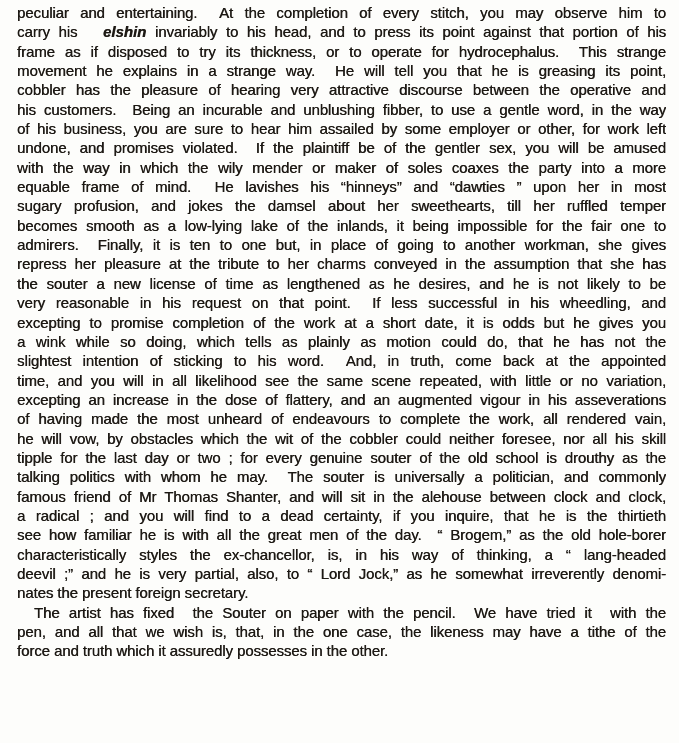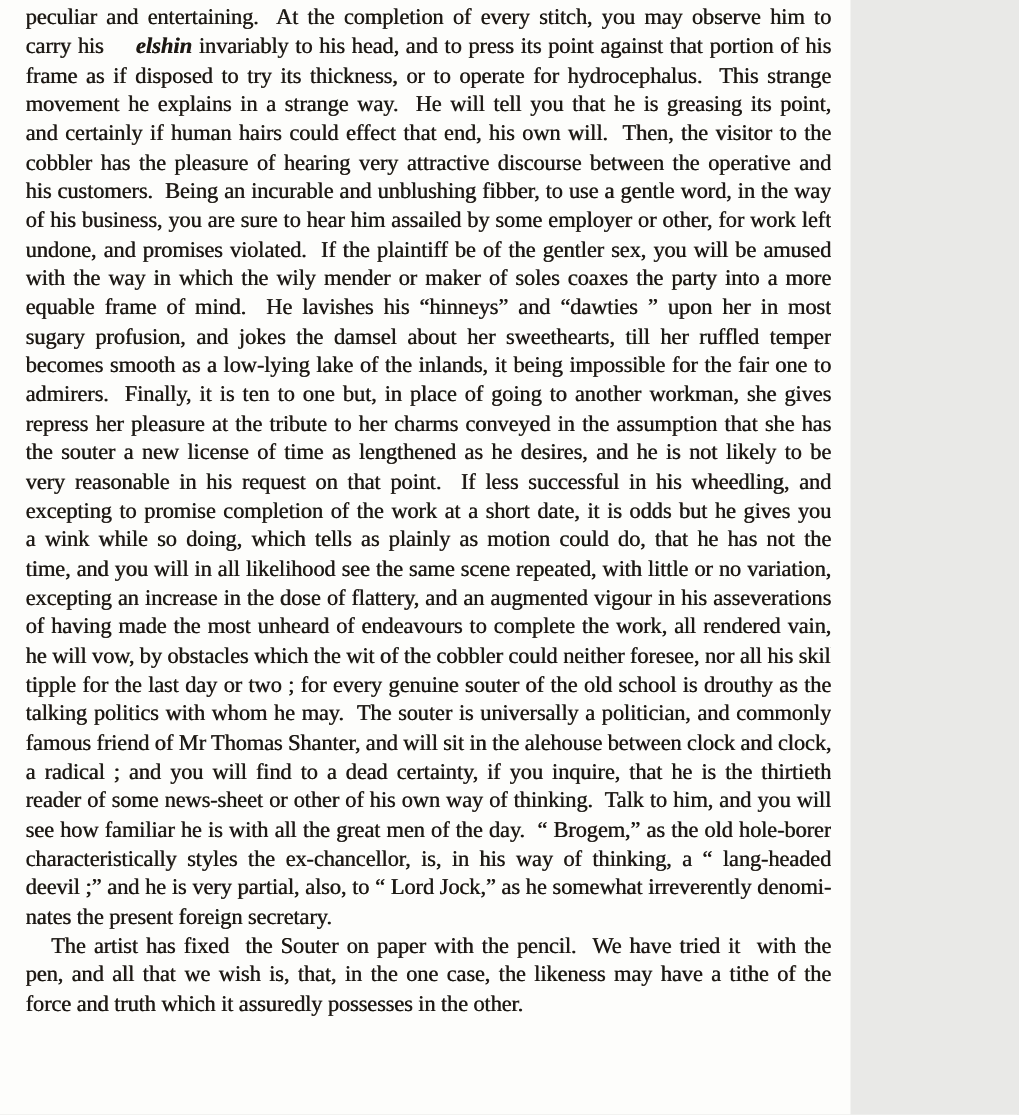--- a/index.html
+++ b/index.html
@@ -2,27 +2,27 @@
 <html style="--paper: #fdfdfb; --ink: #1c1813;"><head>
 <meta charset="utf-8">
 <style>
   html, body {
     margin: 0;
     padding: 0;
     background: #e9e9e7;
   }
   .page {
     position: relative;
-    width: 567px;
+    width: 679px;
     height: 743px;
     box-sizing: border-box;
     background: var(--paper, #fdfdfb);
     color: var(--ink, #1c1813);
     padding: 3px 13px 0 17px;
-    font-family: Liberation Serif, serif;
+    font-family: Liberation Sans, sans-serif;
     font-size: 15px;
     letter-spacing: -0.1px;
     overflow: hidden;
   }
   .text-block {
     width: 100%;
   }
   .line {
     line-height: 19.35px;
     height: 19.35px;
@@ -48,44 +48,43 @@
 </style>
 </head>
 <body>
 
 <div class="page">
   <div class="text-block">
       <div class="line"><span>peculiar and entertaining.&nbsp; At the completion of every stitch, you may observe him to</span></div>
       <div class="line"><span>carry his </span><i>elshin</i><span> invariably to his head, and to press its point against that portion of his</span></div>
       <div class="line"><span>frame as if disposed to try its thickness, or to operate for hydrocephalus.&nbsp; This strange</span></div>
       <div class="line"><span>movement he explains in a strange way.&nbsp; He will tell you that he is greasing its point,</span></div>
-      <div class="line"><span>and certainly if human hairs could effect that end, his own will.&nbsp; Then, the visitor to the</span></div>
       <div class="line"><span>cobbler has the pleasure of hearing very attractive discourse between the operative and</span></div>
       <div class="line"><span>his customers.&nbsp; Being an incurable and unblushing fibber, to use a gentle word, in the way</span></div>
       <div class="line"><span>of his business, you are sure to hear him assailed by some employer or other, for work left</span></div>
       <div class="line"><span>undone, and promises violated.&nbsp; If the plaintiff be of the gentler sex, you will be amused</span></div>
       <div class="line"><span>with the way in which the wily mender or maker of soles coaxes the party into a more</span></div>
       <div class="line"><span>equable frame of mind.&nbsp; He lavishes his “hinneys” and “dawties ” upon her in most</span></div>
       <div class="line"><span>sugary profusion, and jokes the damsel about her sweethearts, till her ruffled temper</span></div>
       <div class="line"><span>becomes smooth as a low-lying lake of the inlands, it being impossible for the fair one to</span></div>
       <div class="line"><span>admirers.&nbsp; Finally, it is ten to one but, in place of going to another workman, she gives</span></div>
       <div class="line"><span>repress her pleasure at the tribute to her charms conveyed in the assumption that she has</span></div>
       <div class="line"><span>the souter a new license of time as lengthened as he desires, and he is not likely to be</span></div>
       <div class="line"><span>very reasonable in his request on that point.&nbsp; If less successful in his wheedling, and</span></div>
       <div class="line"><span>excepting to promise completion of the work at a short date, it is odds but he gives you</span></div>
       <div class="line"><span>a wink while so doing, which tells as plainly as motion could do, that he has not the</span></div>
+      <div class="line"><span>slightest intention of sticking to his word.&nbsp; And, in truth, come back at the appointed</span></div>
       <div class="line"><span>time, and you will in all likelihood see the same scene repeated, with little or no variation,</span></div>
       <div class="line"><span>excepting an increase in the dose of flattery, and an augmented vigour in his asseverations</span></div>
       <div class="line"><span>of having made the most unheard of endeavours to complete the work, all rendered vain,</span></div>
       <div class="line"><span>he will vow, by obstacles which the wit of the cobbler could neither foresee, nor all his skill</span></div>
       <div class="line"><span>tipple for the last day or two ; for every genuine souter of the old school is drouthy as the</span></div>
       <div class="line"><span>talking politics with whom he may.&nbsp; The souter is universally a politician, and commonly</span></div>
       <div class="line"><span>famous friend of Mr Thomas Shanter, and will sit in the alehouse between clock and clock,</span></div>
       <div class="line"><span>a radical ; and you will find to a dead certainty, if you inquire, that he is the thirtieth</span></div>
-      <div class="line"><span>reader of some news-sheet or other of his own way of thinking.&nbsp; Talk to him, and you will</span></div>
       <div class="line"><span>see how familiar he is with all the great men of the day.&nbsp; “ Brogem,” as the old hole-borer</span></div>
       <div class="line"><span>characteristically styles the ex-chancellor, is, in his way of thinking, a “ lang-headed</span></div>
       <div class="line"><span>deevil ;” and he is very partial, also, to “ Lord Jock,” as he somewhat irreverently denomi-</span></div>
       <div class="line end"><span>nates the present foreign secretary.</span></div>
       <div class="line indent"><span>The artist has fixed&nbsp; the Souter on paper with the pencil.&nbsp; We have tried it&nbsp; with the</span></div>
       <div class="line"><span>pen, and all that we wish is, that, in the one case, the likeness may have a tithe of the</span></div>
       <div class="line end"><span>force and truth which it assuredly possesses in the other.</span></div>
     </div>
 </div>
 

